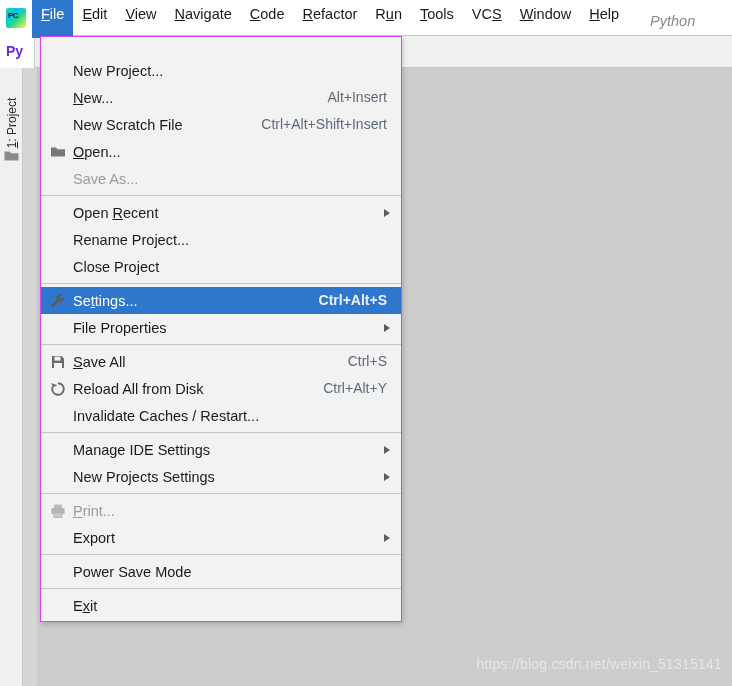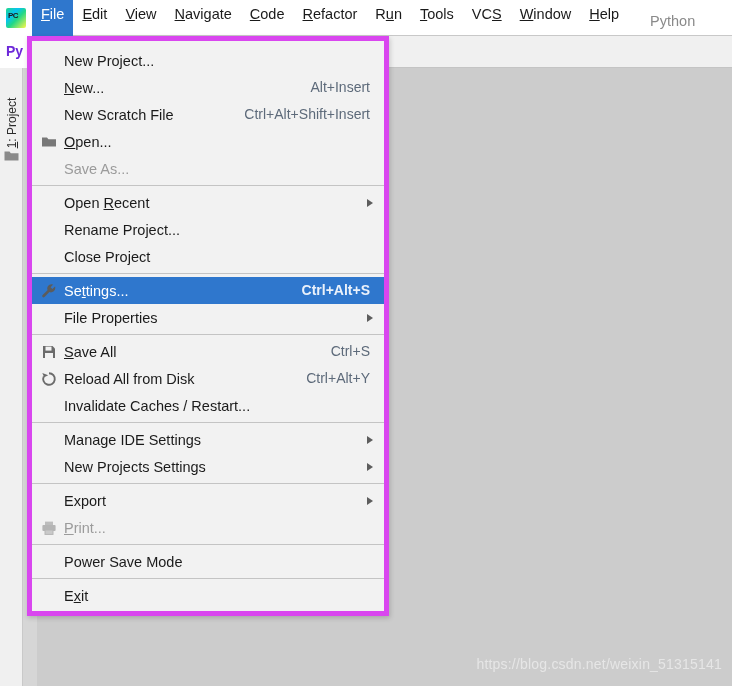--- a/index.html
+++ b/index.html
@@ -68,20 +68,21 @@
   .mb-item .mn {
     text-decoration: underline;
   }
   #mb-python {
     margin-left: 22px;
     color: #8a8a8a;
     font-size: 14.5px;
     height: 28px;
     line-height: 35px;
     white-space: nowrap;
+    font-style: italic;
   }
 
   
   #tabstrip {
     position: absolute;
     left: 0; top: 35px;
     width: 732px; height: 33px;
     background: #f0f0f0;
     border-top: 1px solid #c8c8c8;
     border-bottom: 1px solid #c4c4c4;
@@ -132,28 +133,28 @@
   #leftbar-gutter {
     position: absolute;
     left: 23px; top: 68px;
     width: 14px; height: 618px;
     background: #d6d6d6;
   }
 
   
   #filemenu {
     position: absolute;
-    left: 27px;
+    left: 40px;
     top: 36px;
     width: 362px;
     background: #f2f2f2;
-    border: 5px solid #d946ef;
+    border: 1px solid #d946ef;
     box-sizing: border-box;
     box-shadow: 1px 2px 5px rgba(0,0,0,0.18);
-    padding: 6px 0 2px 0;
+    padding: 20px 0 2px 0;
   }
   .mi {
     position: relative;
     height: 27px;
     display: flex;
     align-items: center;
     box-sizing: border-box;
     padding-left: 32px;
     padding-right: 12px;
     font-size: 14.5px;
@@ -321,32 +322,32 @@
       <div class="sep"></div>
       <div class="mi">
         <span class="mi-label">Manage IDE Settings</span>
         <span class="mi-arrow"></span>
       </div>
       <div class="mi">
         <span class="mi-label">New Projects Settings</span>
         <span class="mi-arrow"></span>
       </div>
       <div class="sep"></div>
-      <div class="mi">
-        <span class="mi-label">Export</span>
-        <span class="mi-arrow"></span>
-      </div>
       <div class="mi disabled">
         <span class="mi-icon"><svg width="16" height="16" viewBox="0 0 16 16">
             <rect x="4" y="1.6" width="8" height="3.4" fill="#bdbdbd"></rect>
             <rect x="1.4" y="5" width="13.2" height="6" rx="1" fill="#b5b5b5"></rect>
             <rect x="4" y="10" width="8" height="4.4" fill="#c9c9c9" stroke="#b5b5b5"></rect>
           </svg></span>
         <span class="mi-label"><span class="mn">P</span>rint...</span>
       </div>
+      <div class="mi">
+        <span class="mi-label">Export</span>
+        <span class="mi-arrow"></span>
+      </div>
       <div class="sep"></div>
       <div class="mi">
         <span class="mi-label">Power Save Mode</span>
       </div>
       <div class="sep"></div>
       <div class="mi">
         <span class="mi-label">E<span class="mn">x</span>it</span>
       </div>
     </div>
 

